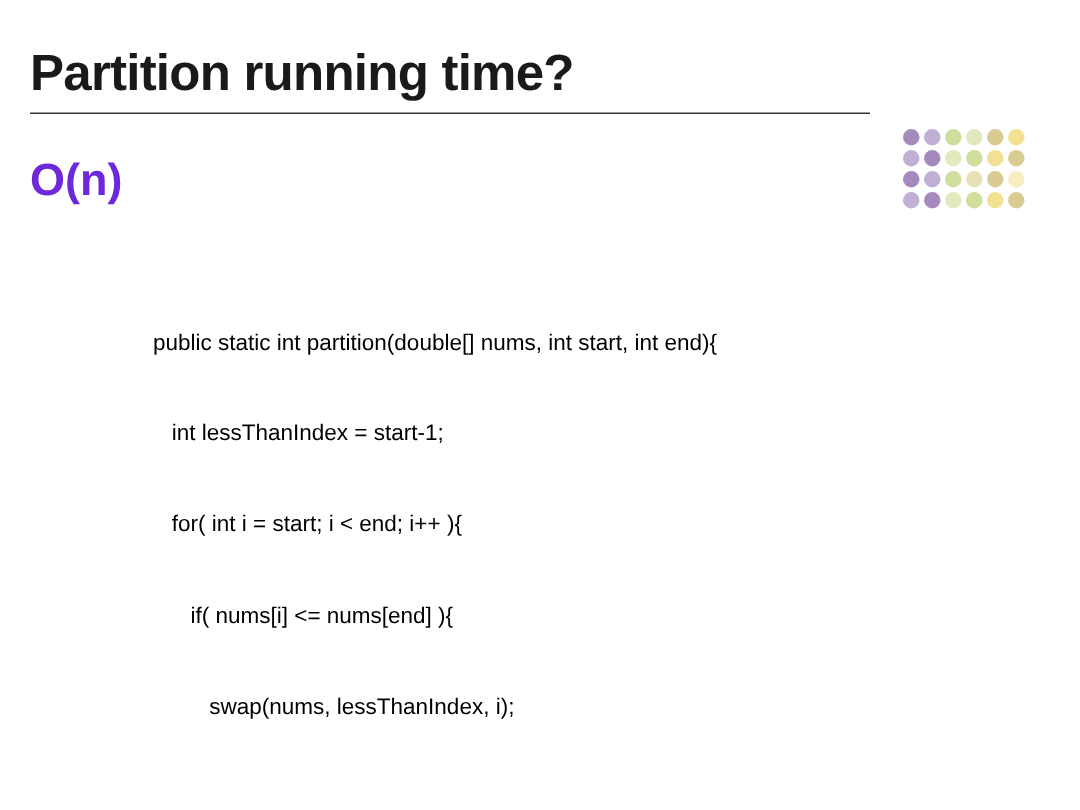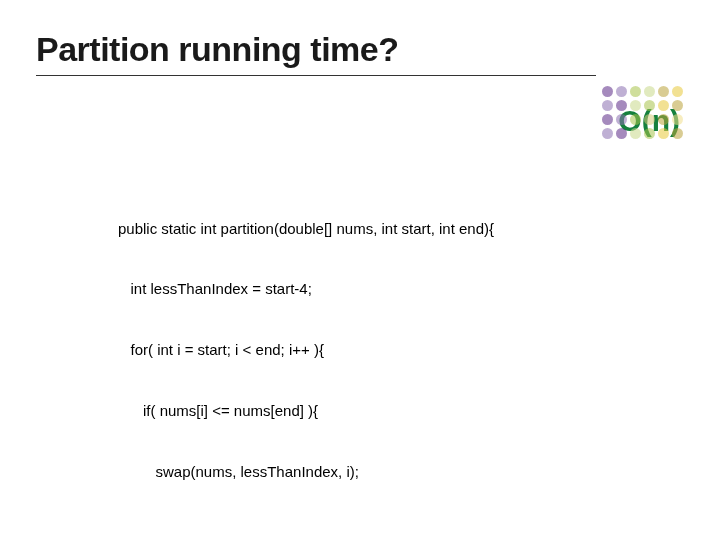--- a/index.html
+++ b/index.html
@@ -10,41 +10,40 @@
     background: #ffffff;
     font-family: Arial, Helvetica, sans-serif;
     position: relative;
     overflow: hidden;
   }
   .slide {
     position: relative;
     width: 720px;
     height: 472px;
     box-sizing: border-box;
-    padding: 30px 40px 20px 36px;
+    padding: 30px 40px 20px 20px;
   }
   .title {
     font-size: 34px;
     font-weight: bold;
     color: #1a1a1a;
     margin: 0 0 6px 0;
     letter-spacing: -0.5px;
   }
   .title-underline {
     height: 1px;
     background: #333;
     width: 560px;
     margin-bottom: 28px;
   }
   .subtitle {
     font-size: 30px;
     font-weight: bold;
-    color: #15803d;
+    color: #6d28d9;
     margin: 16px 0 40px 0;
-    text-align: right;
   }
   .code-block {
     margin-left: 82px;
     font-size: 15px;
     line-height: 1.35;
     color: #000;
     white-space: pre;
     font-family: Arial, Helvetica, sans-serif;
   }
   .dot-grid {
@@ -104,21 +103,21 @@
       <span class="dot green-l"></span>
       <span class="dot green"></span>
       <span class="dot yellow"></span>
       <span class="dot olive"></span>
   </div>
 
   <div class="subtitle">O(n)</div>
 
   <div class="code-block">
     <div>public static int partition(double[] nums, int start, int end){</div>
-    <div>   int lessThanIndex = start-4;</div>
+    <div>   int lessThanIndex = start-1;</div>
     <div>   for( int i = start; i &lt; end; i++ ){</div>
     <div>      if( nums[i] &lt;= nums[end] ){</div>
     <div>         swap(nums, lessThanIndex, i);</div>
     
     
     
     
     
   </div>
 

